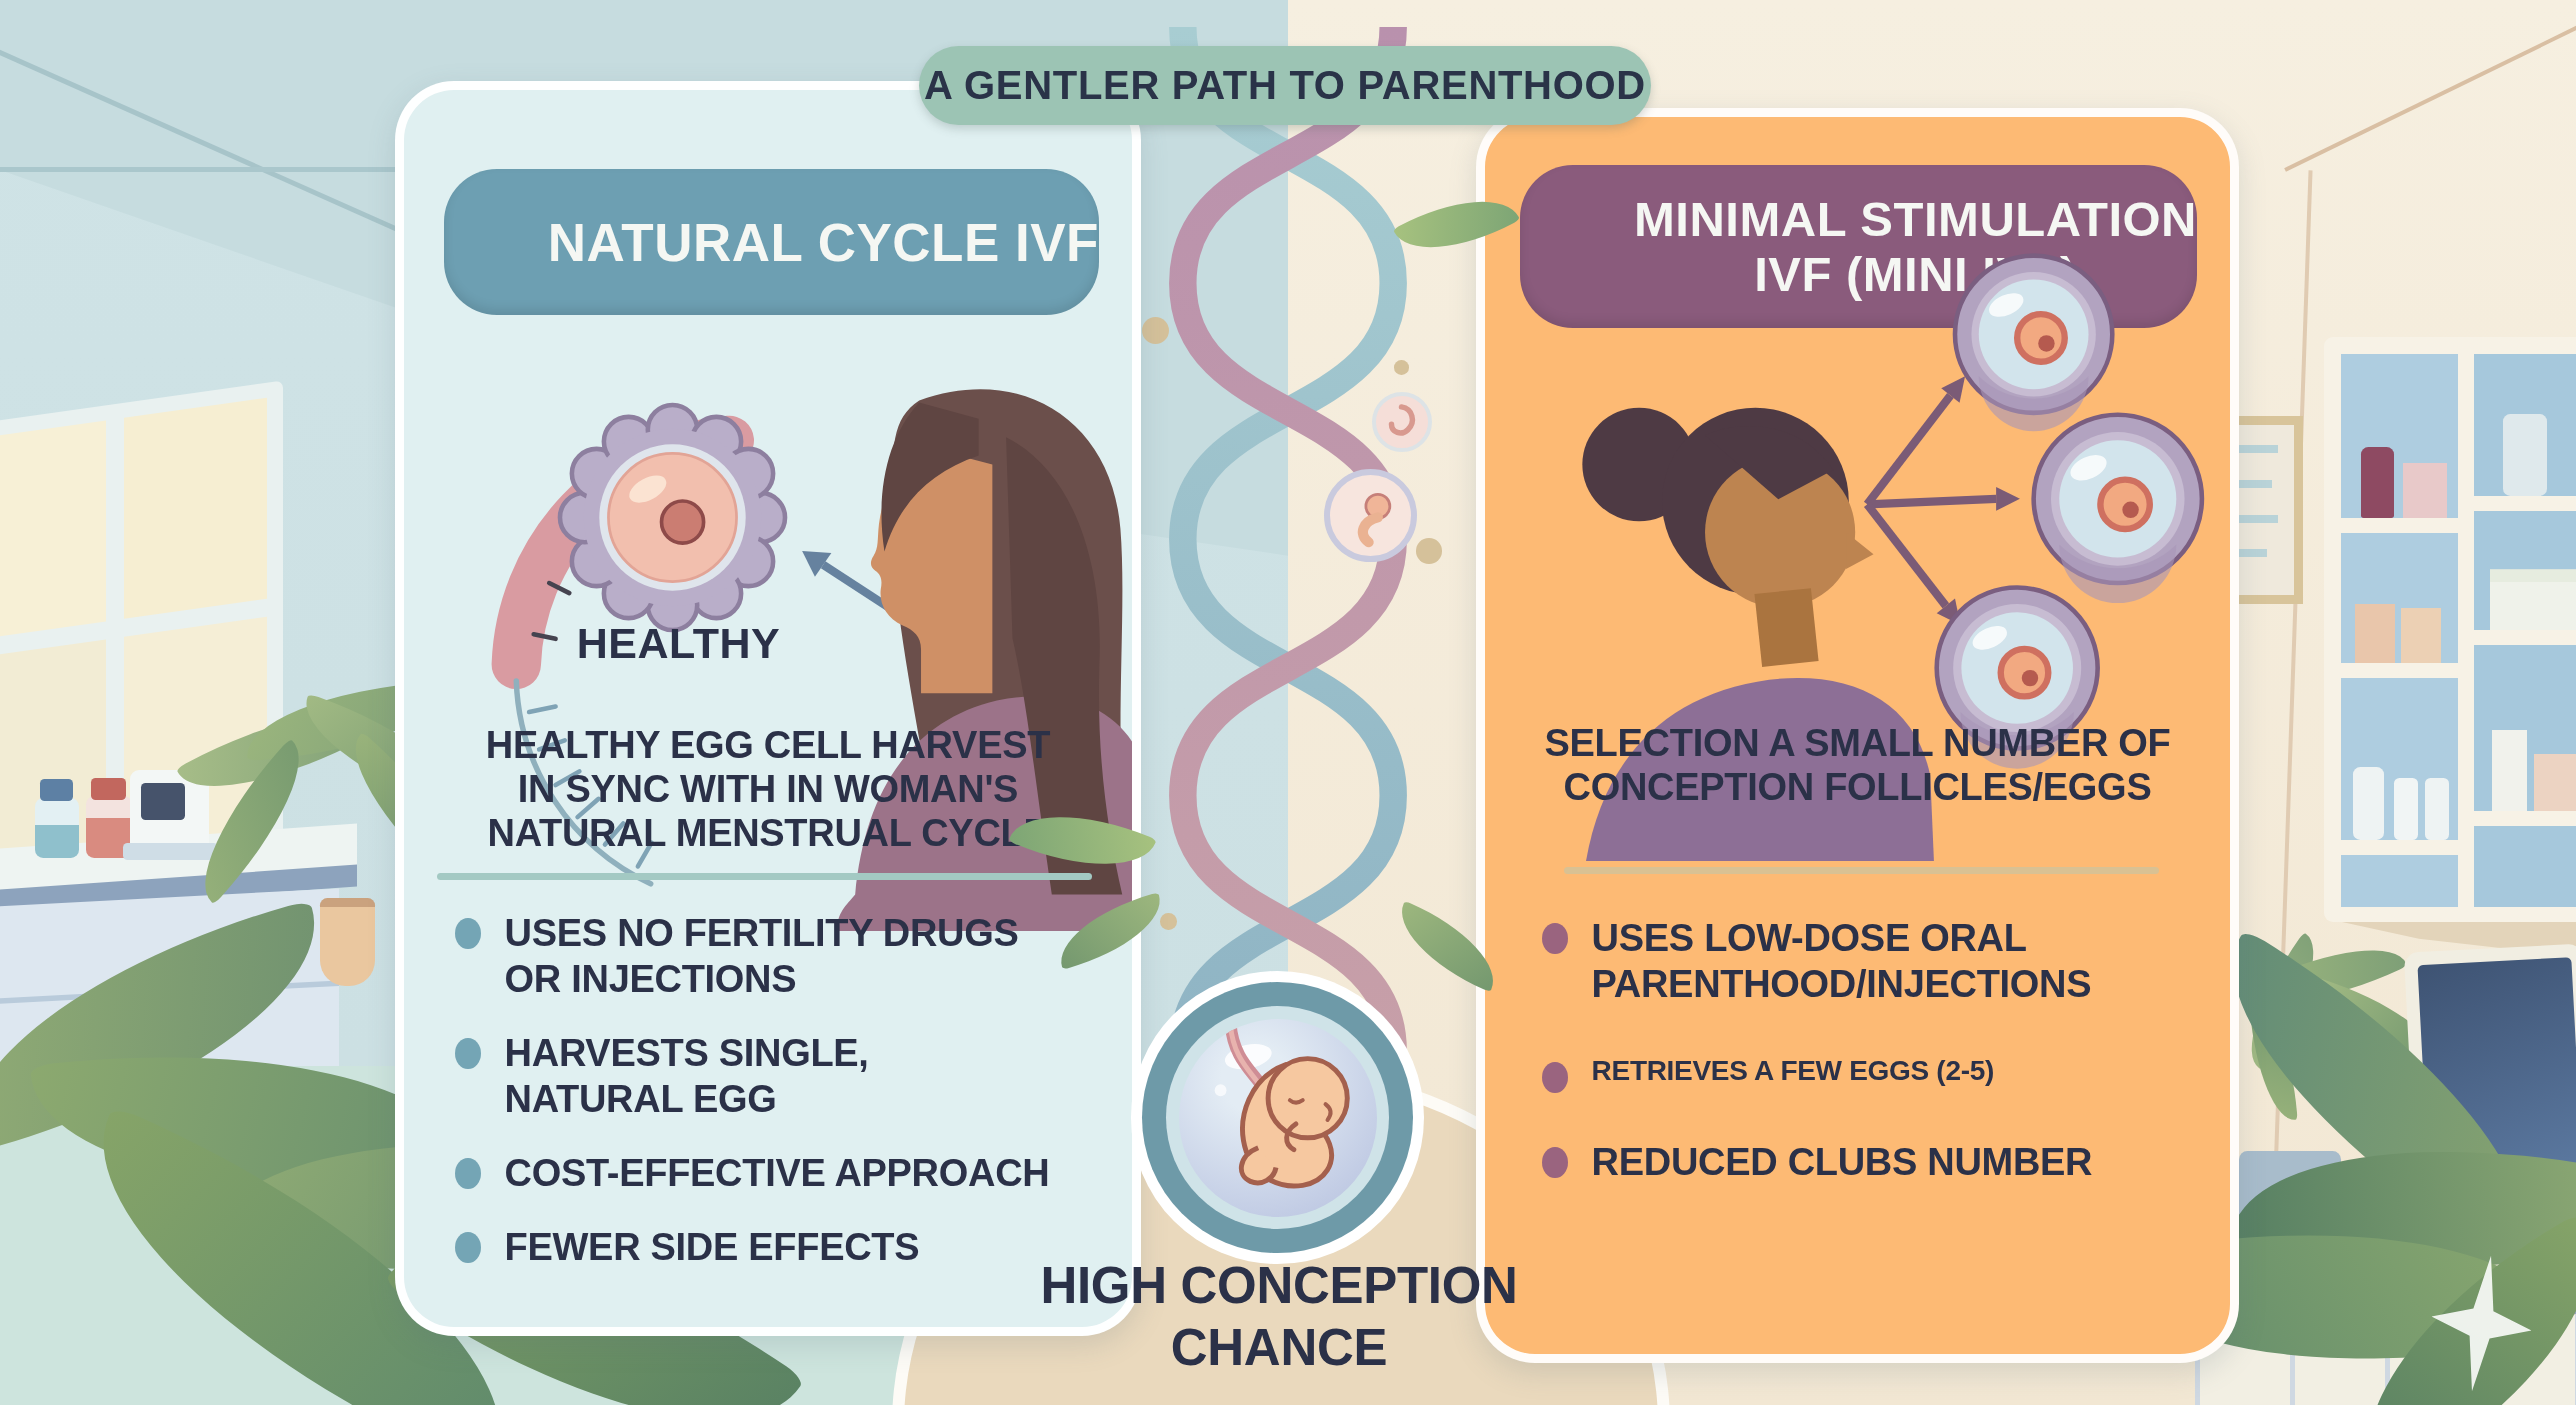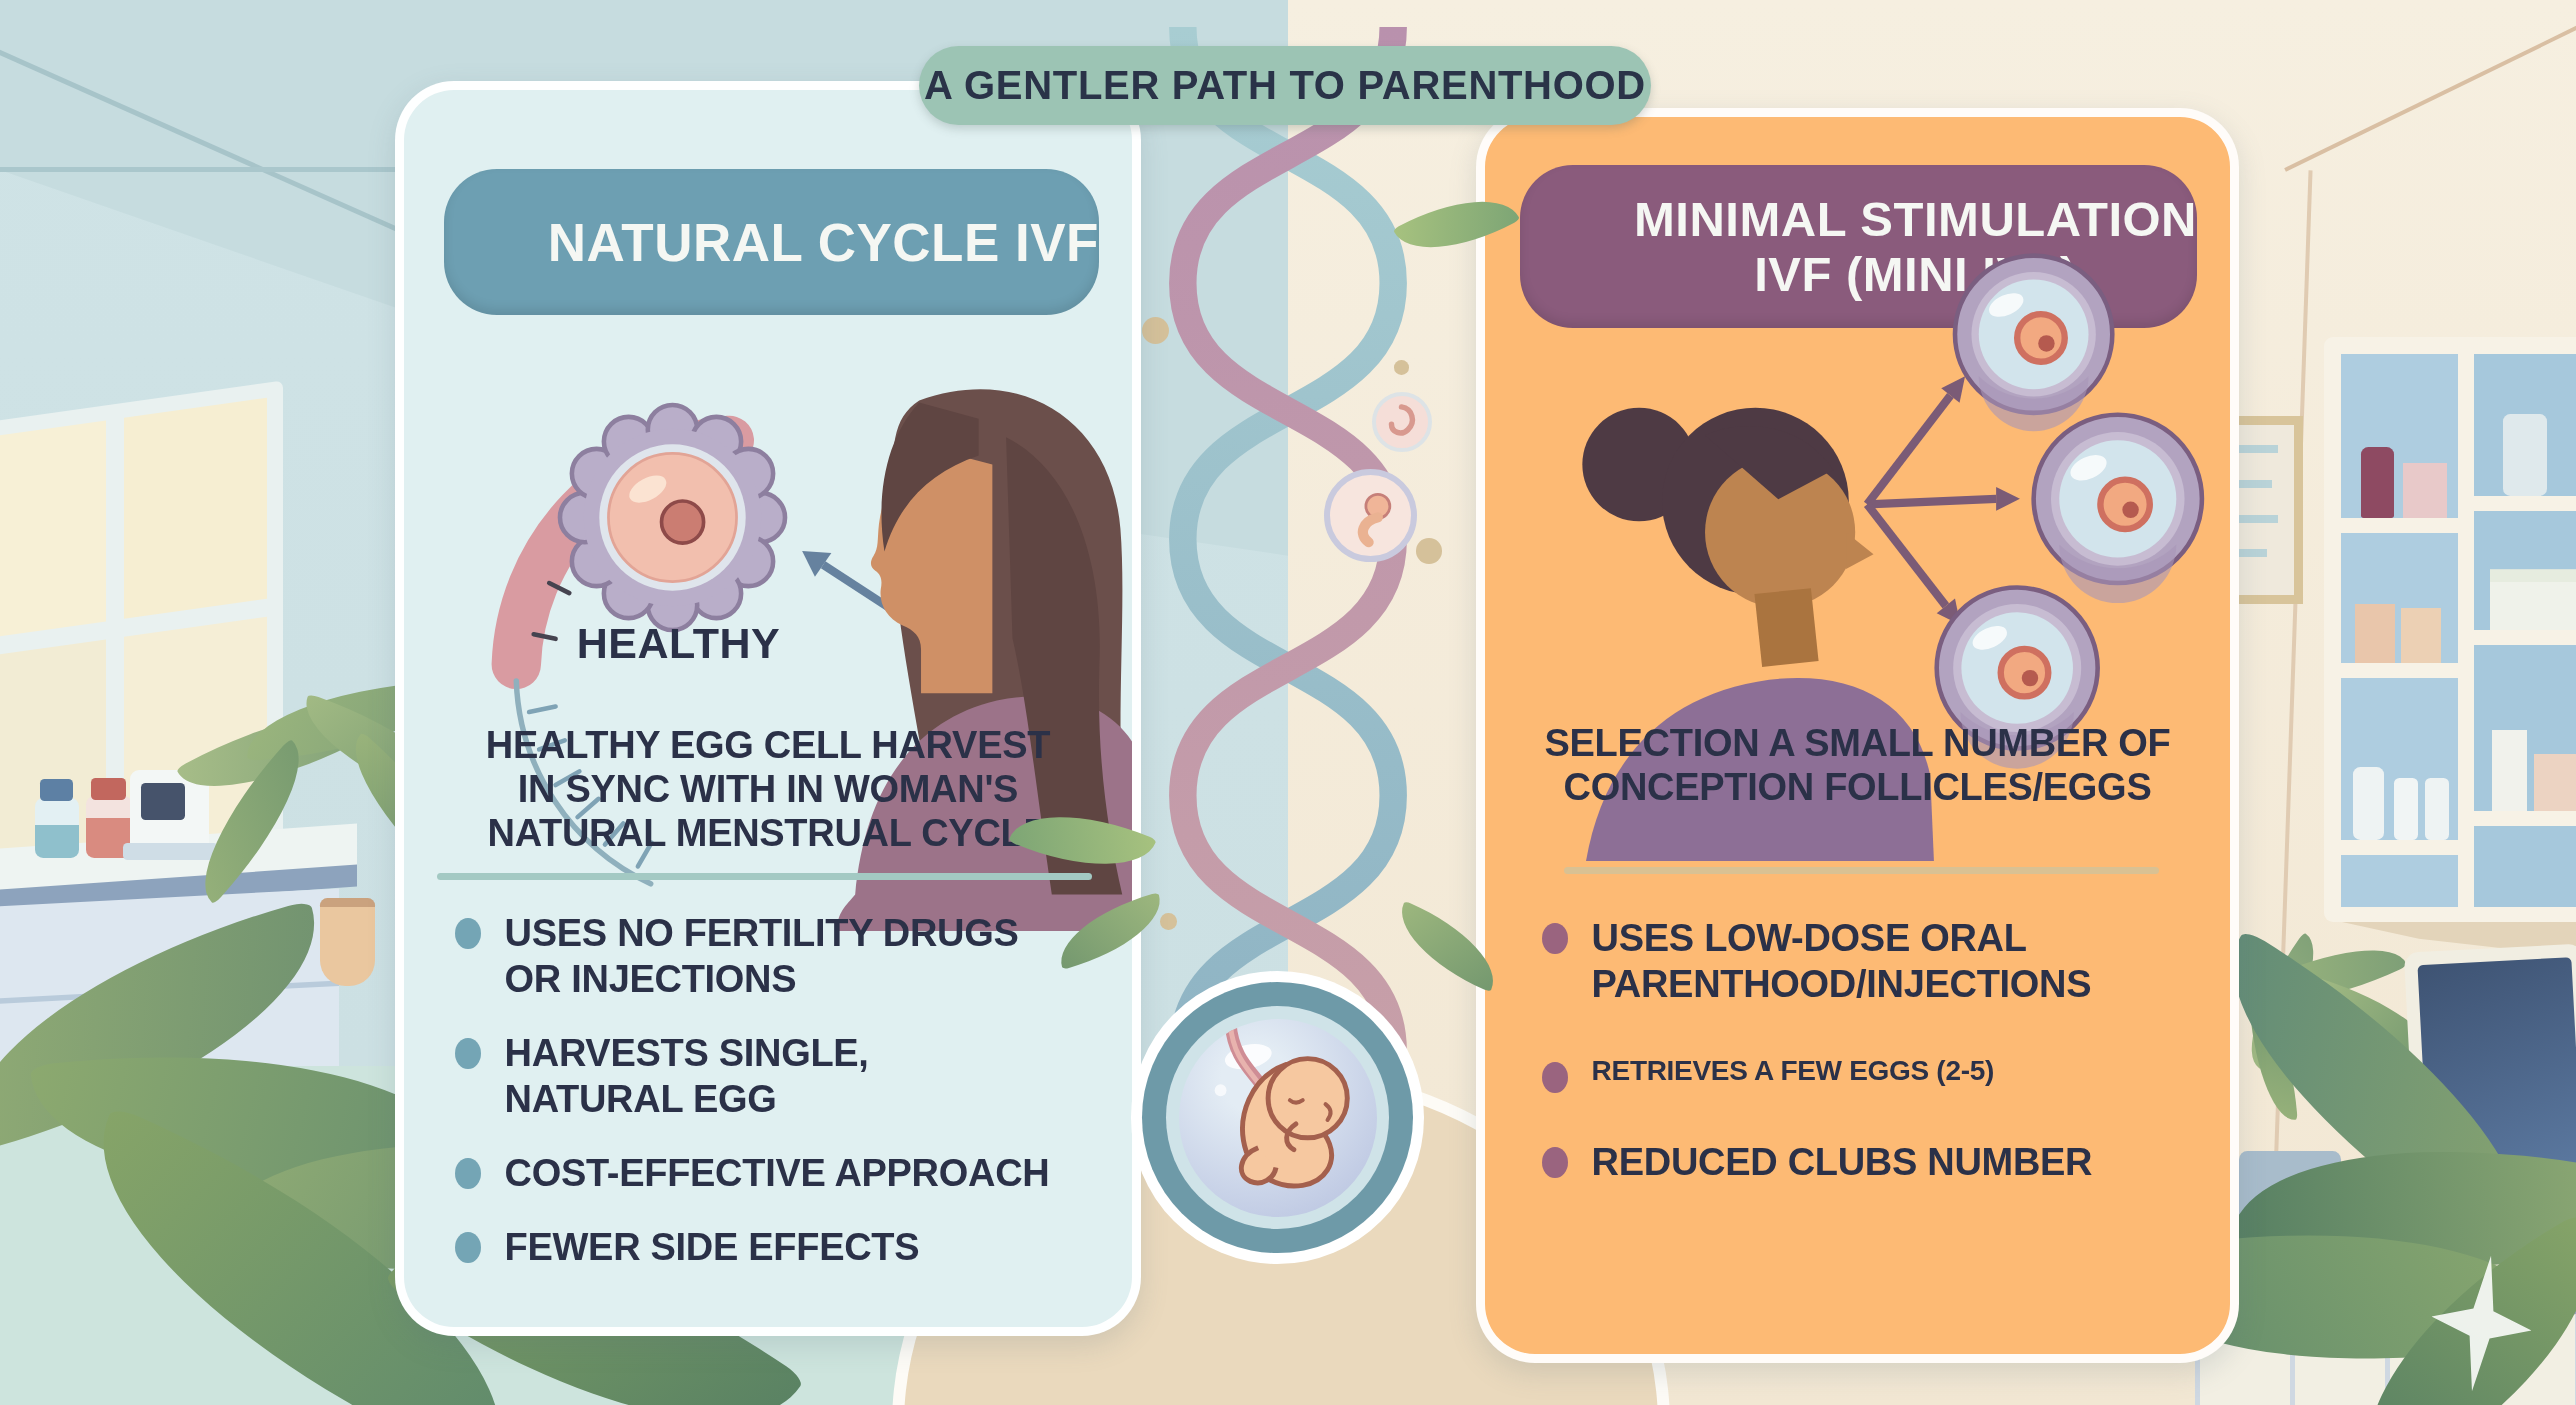--- a/index.html
+++ b/index.html
@@ -391,19 +391,22 @@
         <path d="M108,46 C74,58 56,98 68,134 C76,158 100,172 125,168 C148,164 159,145 152,126 C146,110 133,102 120,98 Z" fill="#f6c8a0" stroke="#a4604d" stroke-width="5" stroke-linejoin="round"></path>
         <circle cx="130" cy="80" r="40" fill="#f6c8a0" stroke="#a4604d" stroke-width="5"></circle>
         <path d="M80,130 C60,138 58,158 72,164 C84,169 96,161 98,150" fill="#f6c8a0" stroke="#a4604d" stroke-width="5" stroke-linejoin="round"></path>
         <path d="M118,106 C106,114 106,126 116,132" fill="none" stroke="#a4604d" stroke-width="5" stroke-linecap="round"></path>
         <path d="M112,82 q6,5 13,0" fill="none" stroke="#a4604d" stroke-width="4" stroke-linecap="round"></path>
         <path d="M148,86 q9,7 2,16" fill="none" stroke="#a4604d" stroke-width="4" stroke-linecap="round"></path>
       </svg>
     </div>
   </div>
 
+  <div class="abs preline" style="left:959px;top:1255px;width:640px;text-align:center;z-index:5;
+              font-size:51px;font-weight:bold;color:#2b3148;line-height:1.22;letter-spacing:-0.3px;">HIGH CONCEPTION
+CHANCE</div>
 
   <div class="abs" style="left: 919px; top: 46px; width: 732px; height: 79px; border-radius: 40px; z-index: 6; display: flex; align-items: center; justify-content: center; box-shadow: rgba(80, 100, 95, 0.25) 0px 3.7px 9.1px; background: rgb(156, 196, 180);">
     <span style="font-size:40px;font-weight:bold;color:#2a3348;letter-spacing:0.7px;">A GENTLER PATH TO PARENTHOOD</span>
   </div>
 
 </div>
 
 
 </body></html>

